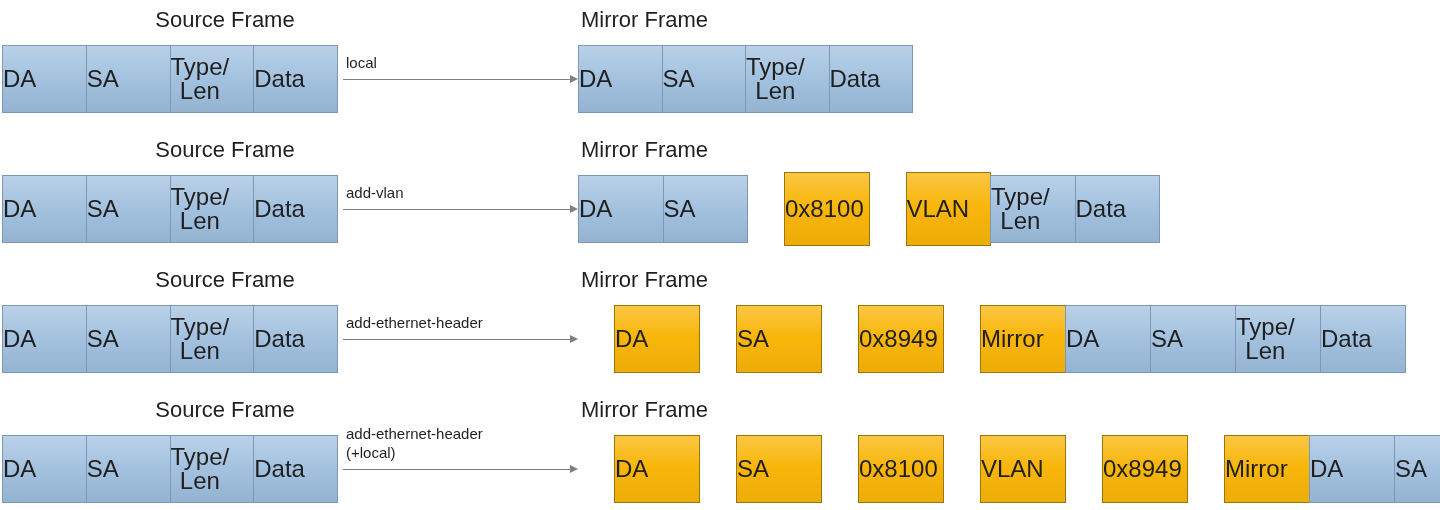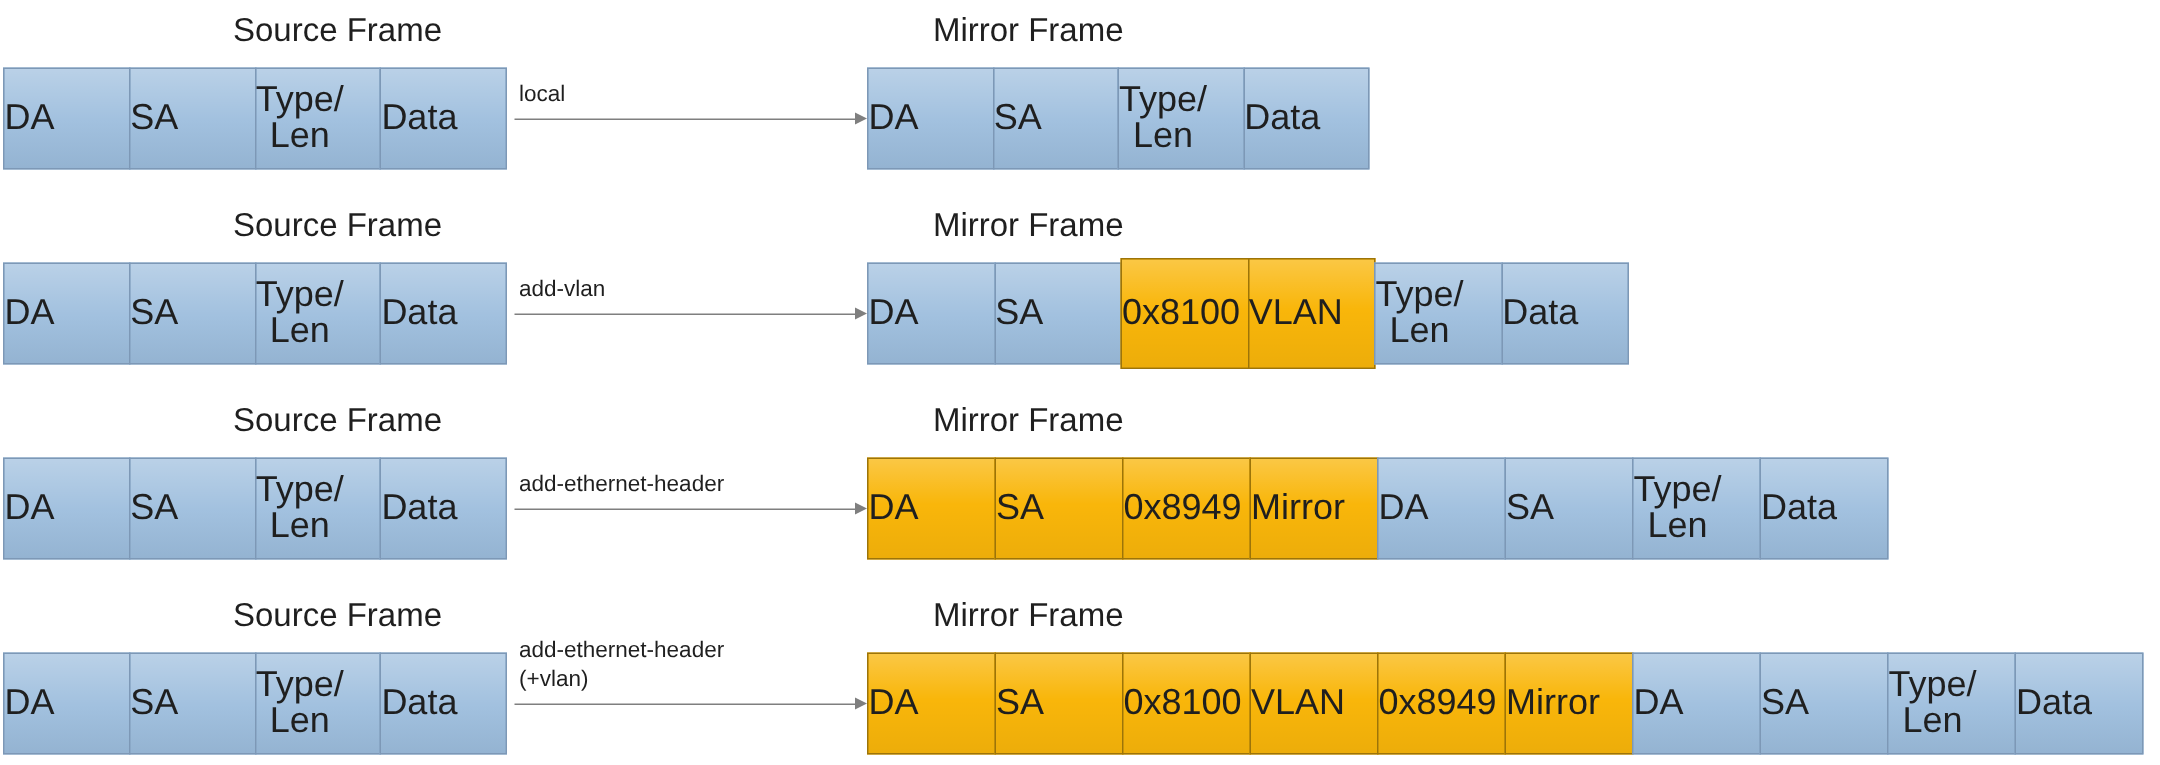--- a/index.html
+++ b/index.html
@@ -20,21 +20,21 @@
   .title{
     position:absolute;
     top:7px;
     font-size:22px;
     line-height:26px;
     color:var(--text,#1f1f1f);
     text-align:center;
     white-space:nowrap;
   }
   .source-title{ left:100px; width:250px; }
-  .mirror-title{ left:573px; width:225px; }
+  .mirror-title{ left:532px; width:225px; }
   .frame{
     position:absolute;
     top:42px;
     height:74px;
     display:flex;
     align-items:center;
   }
   .frame.source{ left:2px; }
   .frame.mirror{ left:578px; }
   .box{
@@ -45,20 +45,21 @@
     justify-content:flex-start;
     border:1px solid var(--border-blue,#7d98b6);
     background-color:var(--field-blue,#9cbddd);
     background-image:linear-gradient(rgba(255,255,255,.30), rgba(255,255,255,.06) 52%, rgba(0,0,0,.05));
   }
   .box + .box{ margin-left:-1px; }
   .box.gold{
     border-color:var(--border-gold,#9c7409);
     background-color:var(--field-gold,#f9b60a);
     background-image:linear-gradient(rgba(255,255,255,.24), rgba(255,255,255,0) 46%, rgba(0,0,0,.05));
+    margin-left:36px;
   }
   .box.tall{ height:74px; }
   .field-label{
     text-align:center;
     white-space:pre-line;
     line-height:1.02;
     color:var(--text,#1f1f1f);
   }
   .field-label.lg{ font-size:24px; }
   .field-label.sm{ font-size:24px; }
@@ -227,21 +228,21 @@
         <div class="box" style="width: 86px;">
           <span class="field-label lg">Data</span>
         </div>
       </div>
     </div>
     <div class="diagram-row" style="top: 390px;">
       <div class="title source-title">Source Frame</div>
       <div class="title mirror-title">Mirror Frame</div>
       <div class="mode-label">
         <div class="mode-label-line">add-ethernet-header</div>
-        <div class="mode-label-line">(+vlan)</div>
+        <div class="mode-label-line">(+local)</div>
       </div>
       <div class="arrow-line"></div>
       <div class="arrow-head"></div>
       <div class="frame source">
         <div class="box" style="width: 84.75px;">
           <span class="field-label lg">DA</span>
         </div>
         <div class="box" style="width: 84.75px;">
           <span class="field-label lg">SA</span>
         </div>

